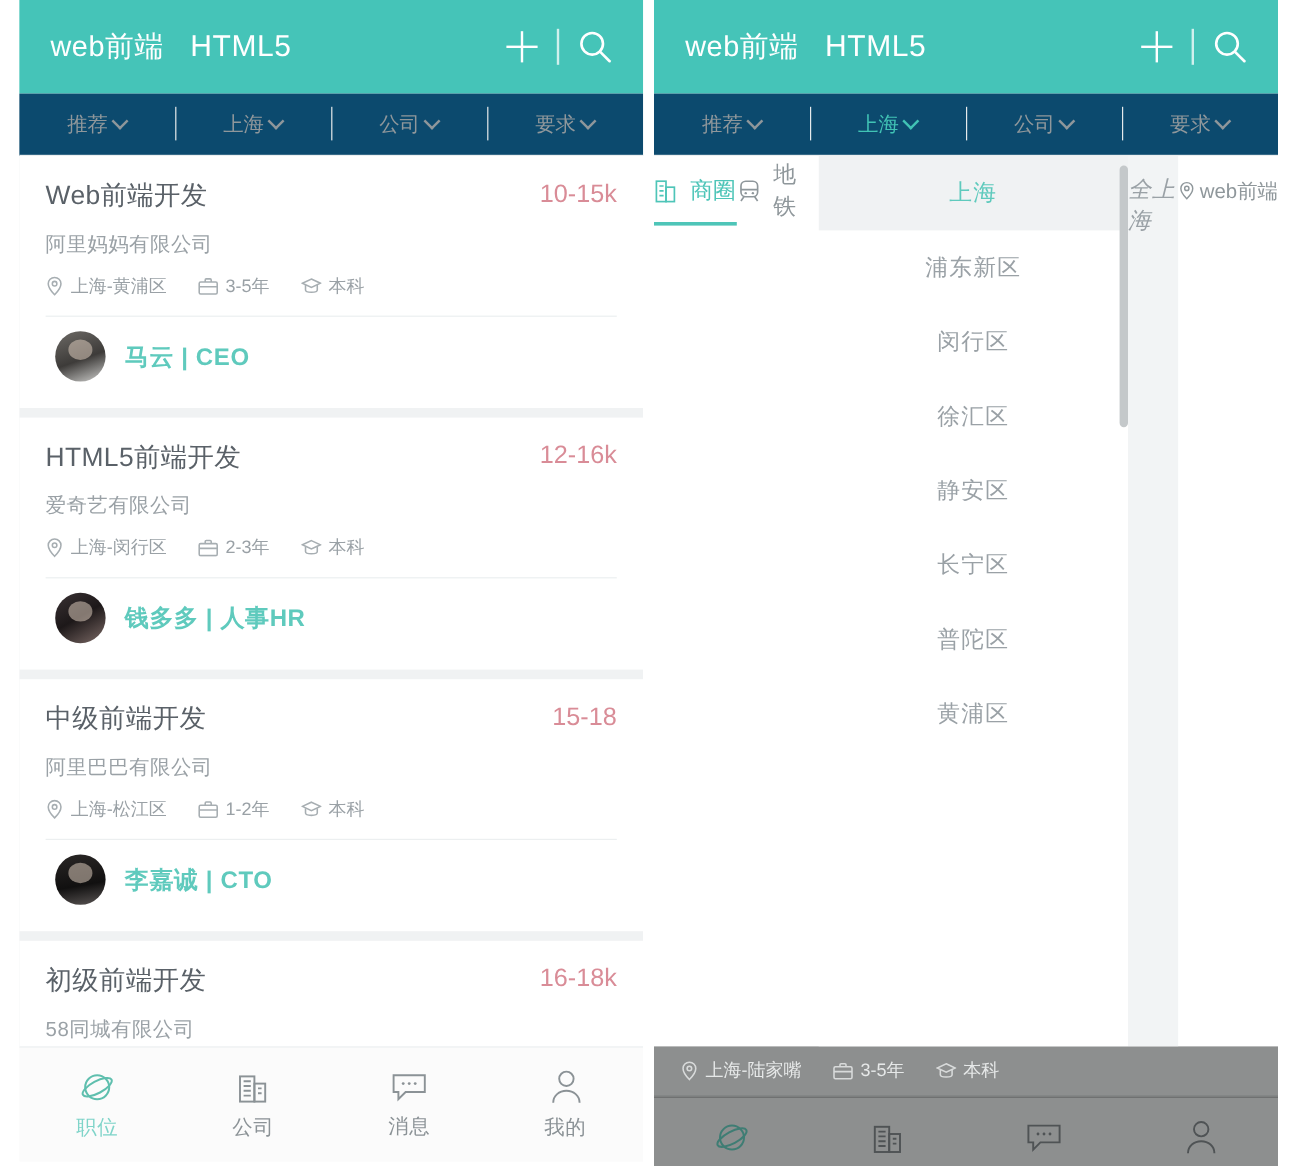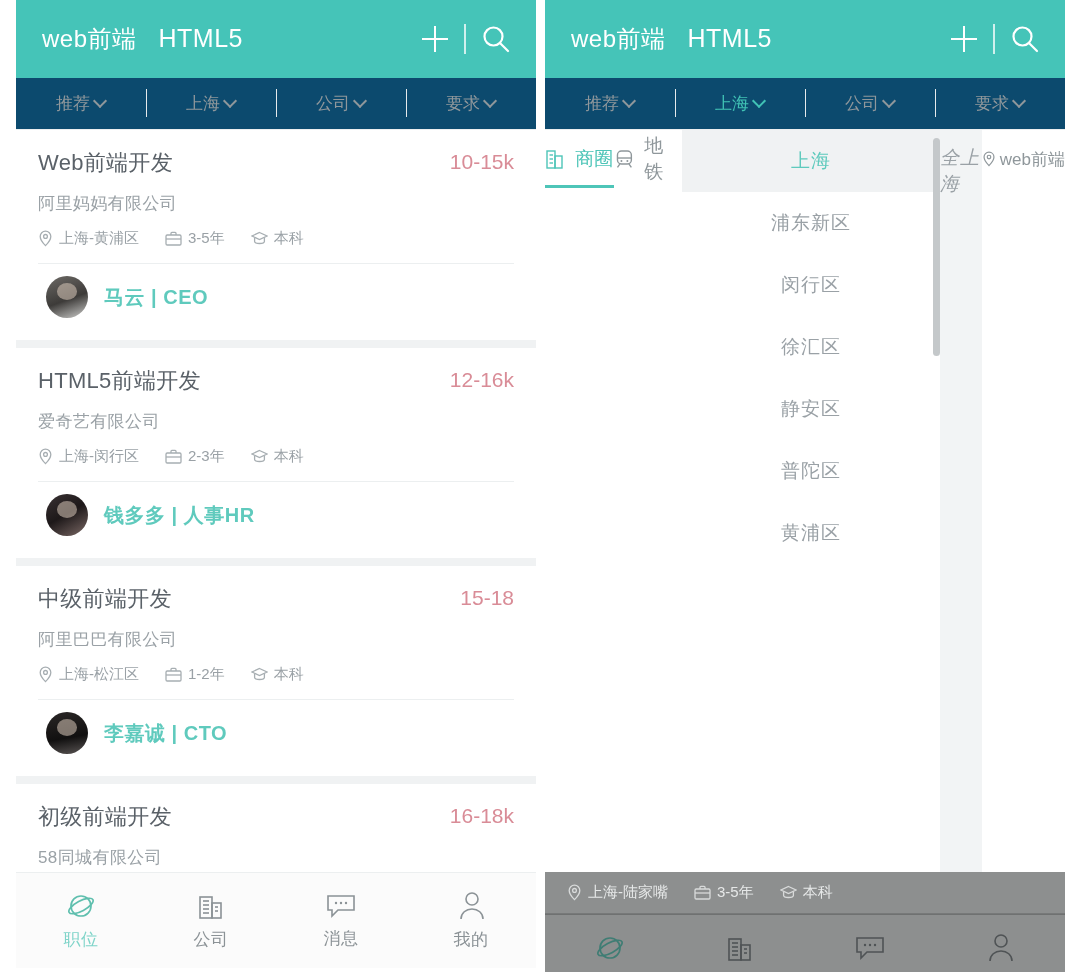--- a/index.html
+++ b/index.html
@@ -419,20 +419,21 @@
         </div>
       </div>
 
       <div class="picker-body">
         <div class="district-col">
           <div class="district active">上海</div>
           <div class="district">浦东新区</div>
           <div class="district">闵行区</div>
           <div class="district">徐汇区</div>
           <div class="district">静安区</div>
+          <div class="district">长宁区</div>
           <div class="district">普陀区</div>
           <div class="district">黄浦区</div>
           <div class="scroll-track">
             <div class="scroll-thumb"></div>
           </div>
         </div>
         <div class="sub-col">
           <div class="sub-item">全上海</div>
         </div>
       </div>

